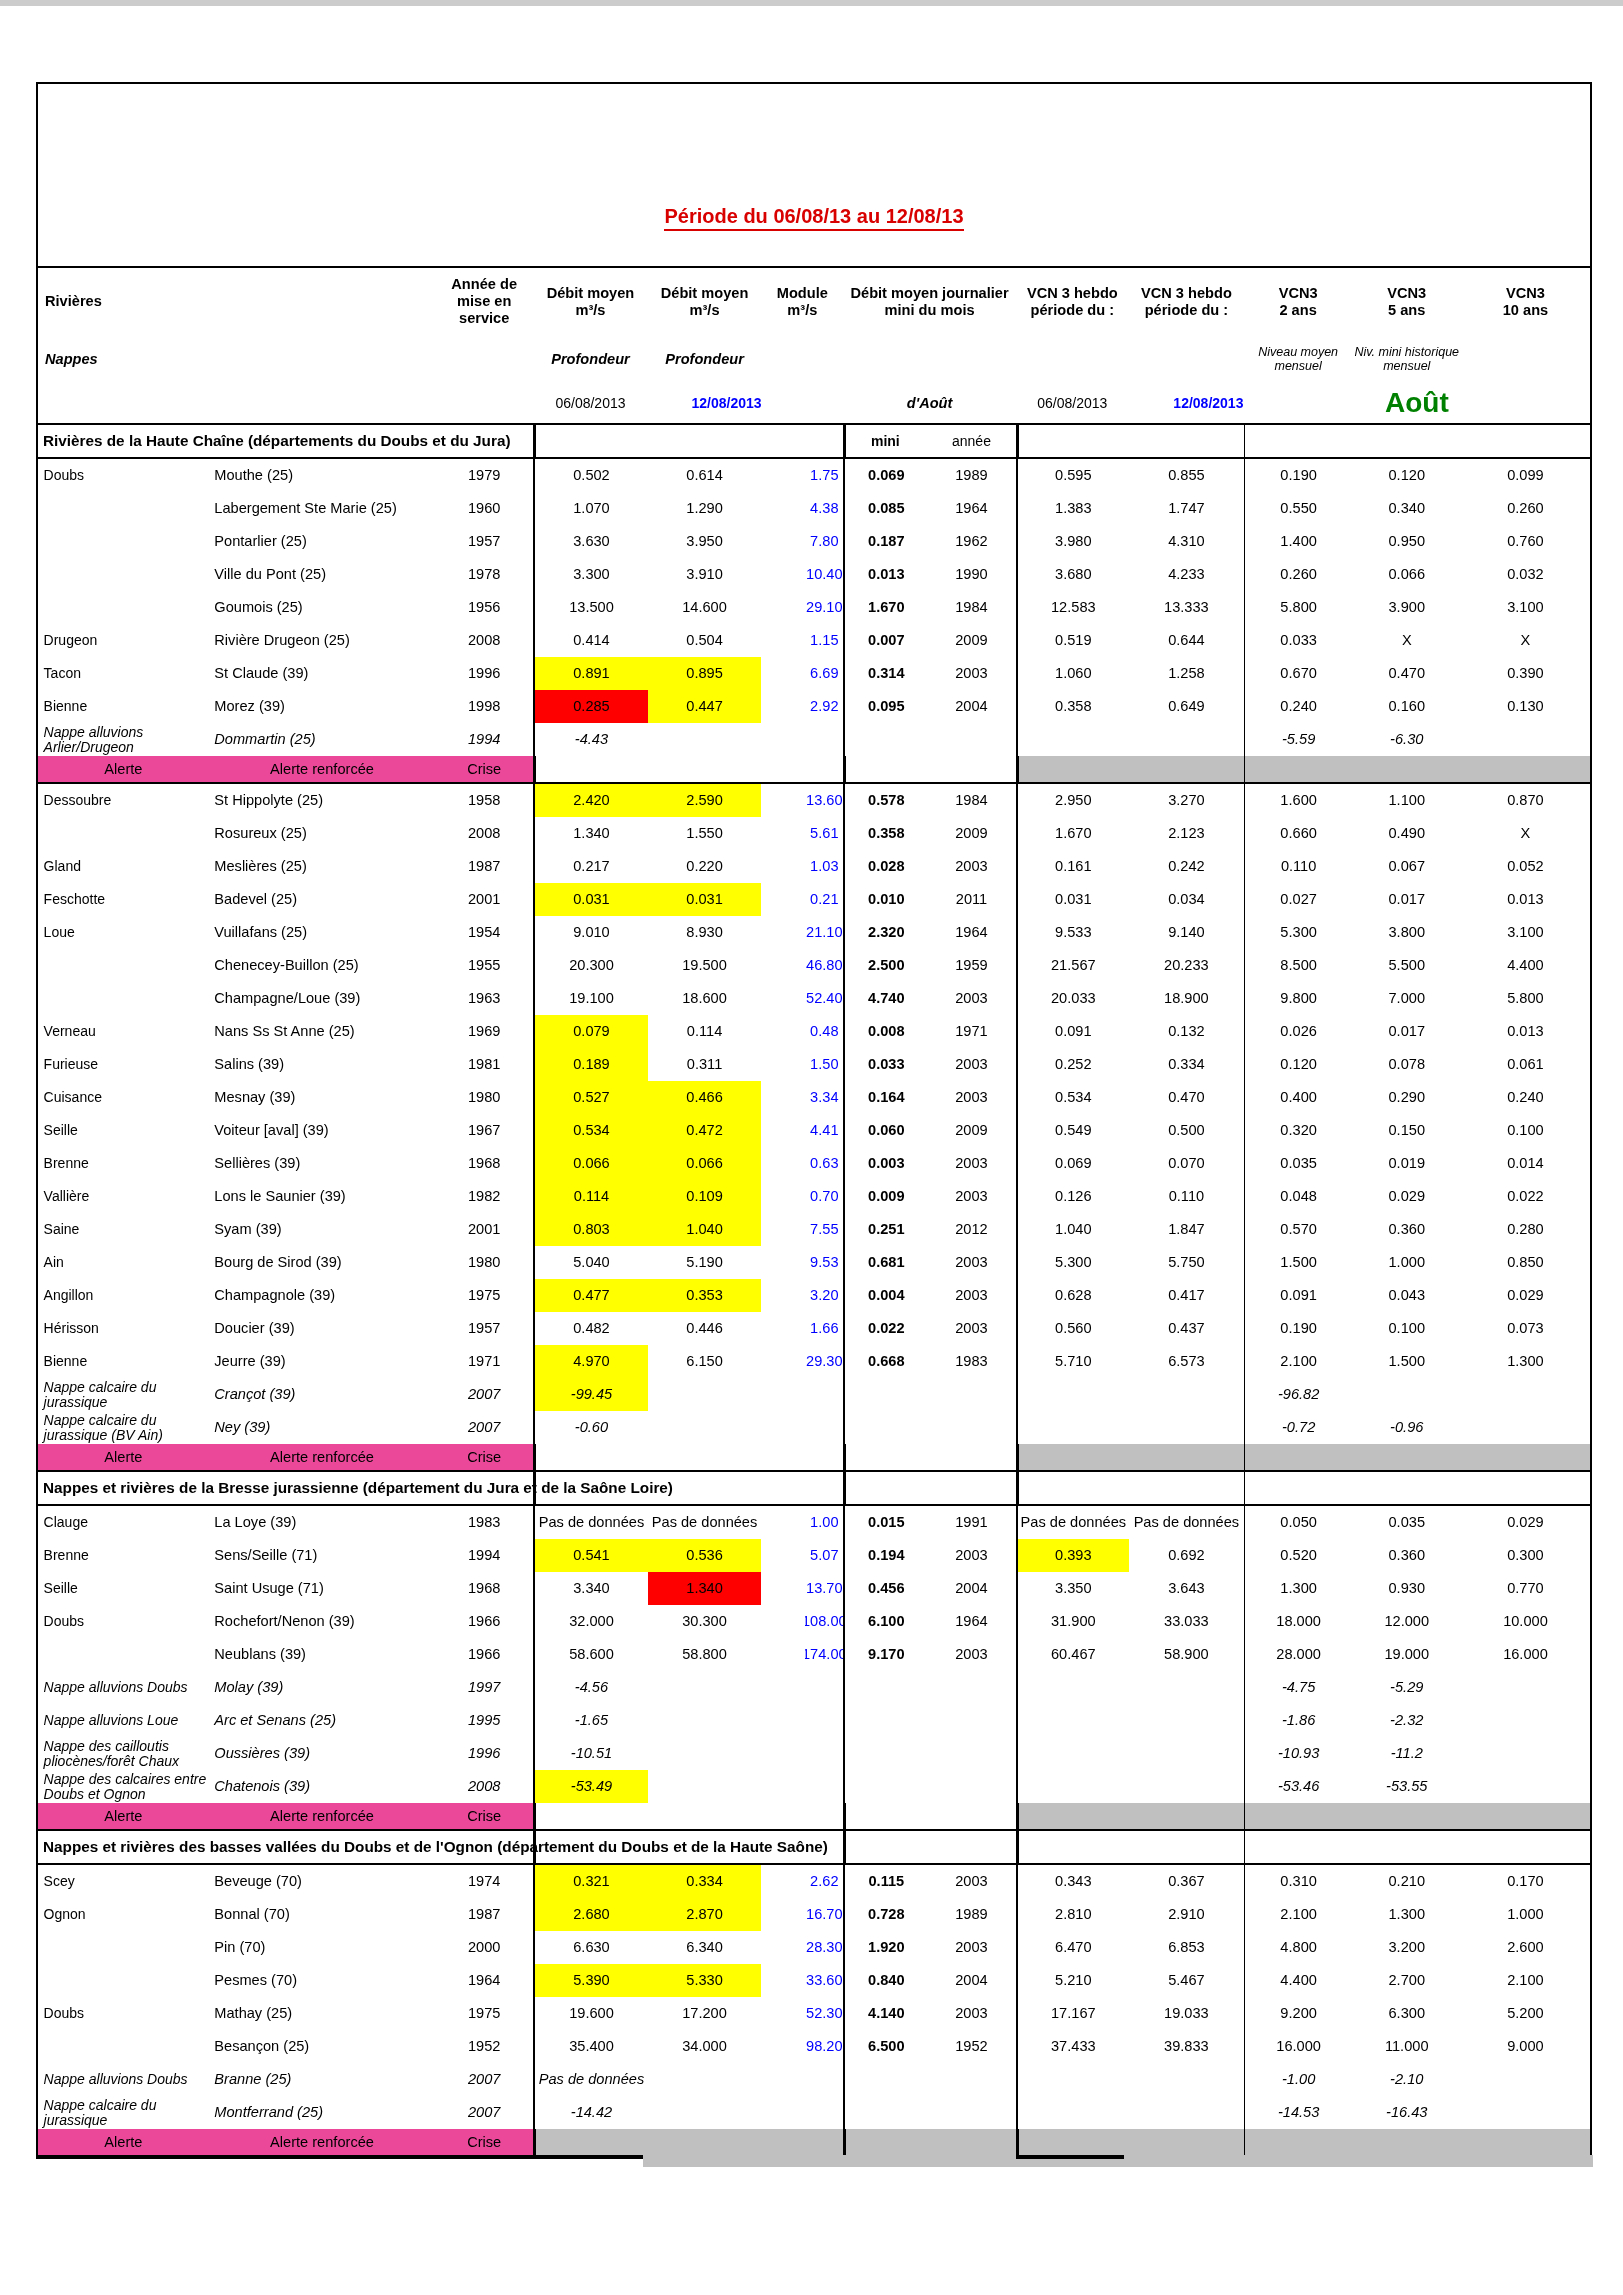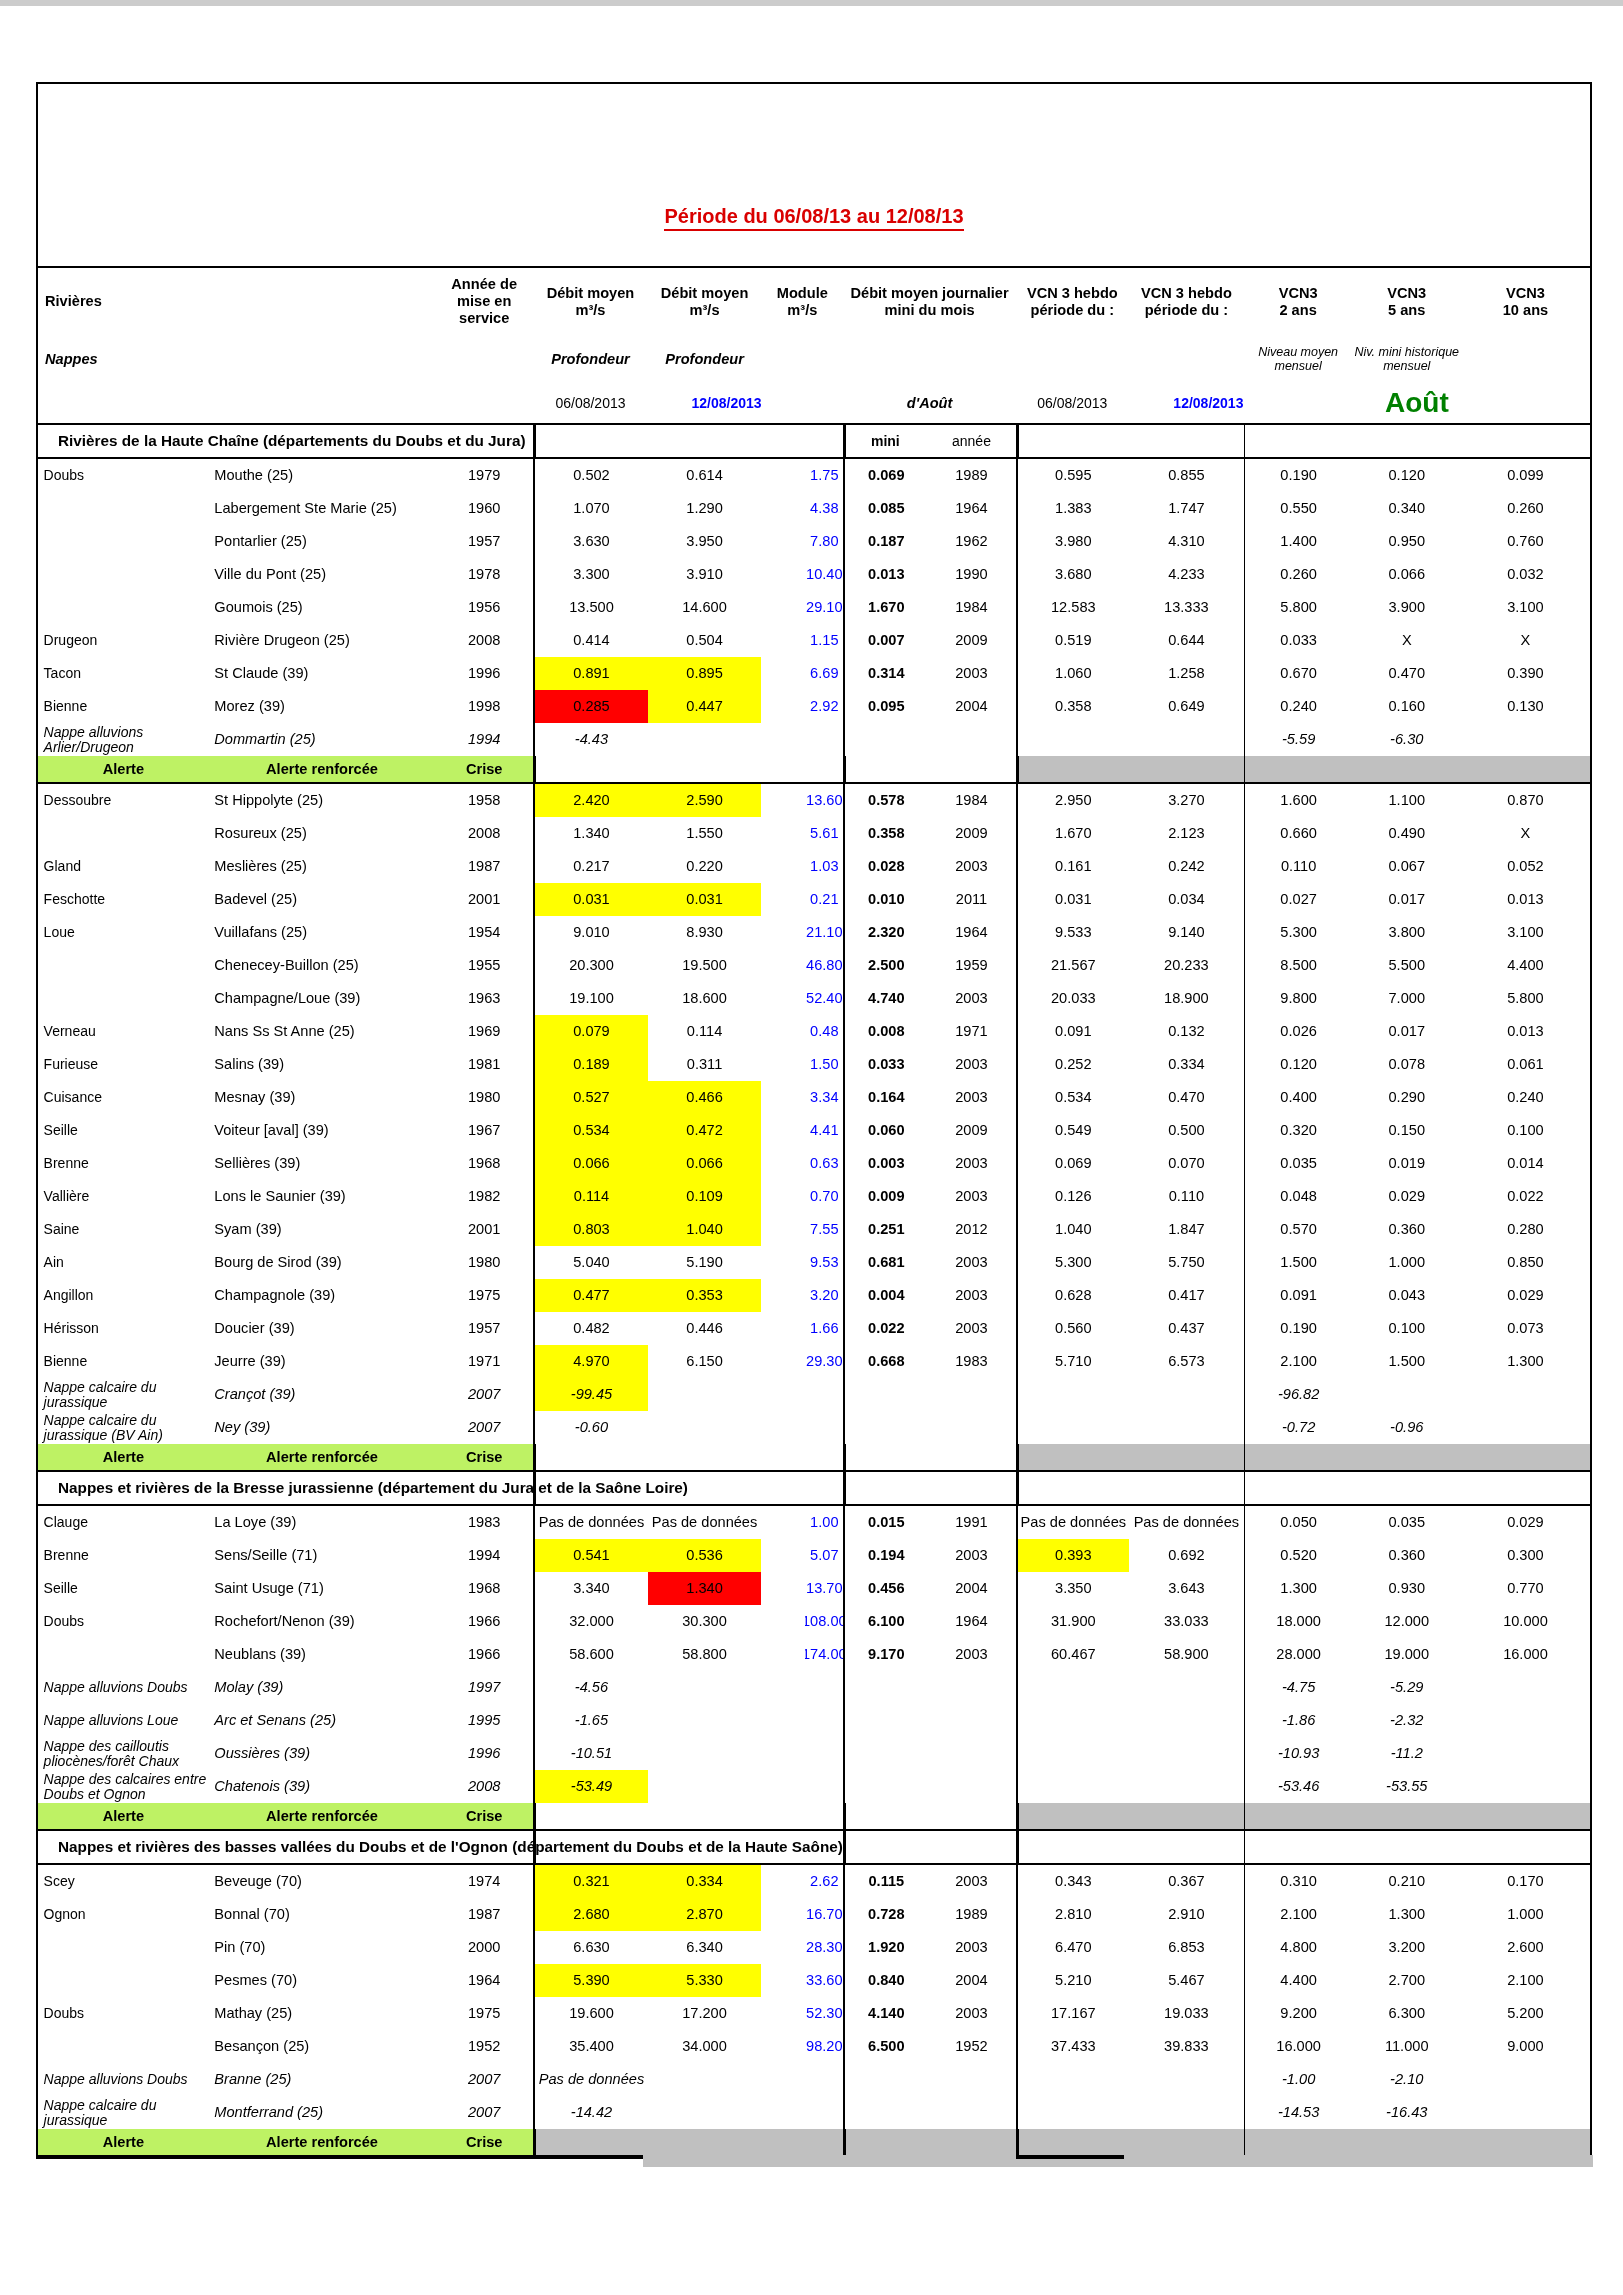--- a/index.html
+++ b/index.html
@@ -24,38 +24,38 @@
   .ital{font-style:italic;}
   .blue{color:#0000ff;margin-left:44px;}
   .green{color:#008000;font-size:28px;font-weight:bold;}
   .dates{font-weight:normal;font-size:14px;}
   .dates.blue{font-weight:bold;}
 
   .vline{position:absolute;top:0;bottom:0;background:#000;}
 
   
   .sechead{position:relative;height:32px;border-bottom:2.8px solid #000;align-items:center;}
-  .sectitle{grid-column:1 / 7;font-weight:bold;font-size:15.3px;padding-left:20px;white-space:nowrap;overflow:visible;}
+  .sectitle{grid-column:1 / 7;font-weight:bold;font-size:15.3px;padding-left:5px;white-space:nowrap;overflow:visible;}
   .subcol{display:flex;align-items:center;justify-content:center;font-size:14px;}
   .subcol.b{font-weight:bold;}
 
   
   .drow{position:relative;height:33px;}
   .dc{display:flex;align-items:center;justify-content:center;text-align:center;font-size:14.6px;line-height:1.02;overflow:hidden;}
   .dc.left{justify-content:flex-start;text-align:left;padding-left:5.6px;}
   .dc.riv{font-size:14px;}
   .dc.bold{font-weight:bold;}
   .y{background:#ffff00;}
   .r{background:#ff0000;}
   .bl4{border-left:2.8px solid #000;}
   .bl2{border-left:1.4px solid #000;}
 
   
   .legend{position:relative;height:26px;border-bottom:2.8px solid #000;align-items:stretch;}
-  .lc{display:flex;align-items:center;justify-content:center;font-weight:bold;font-size:14.6px;background:#bef264;}
+  .lc{display:flex;align-items:center;justify-content:center;font-weight:normal;font-size:14.6px;background:#ec4899;}
   .lmid{grid-column:4 / 9;background:#fff;}
   .lmid.gray{background:#c0c0c0;}
   .lright{grid-column:9 / 14;background:#c0c0c0;}
   .protrude{position:absolute;top:100%;left:39%;right:-2.8px;height:11.8px;background:#c0c0c0;}
   .protrude-border{position:absolute;top:100%;left:63%;width:7%;height:3.5px;background:#000;}
 </style>
 </head>
 <body>
 
 <div class="scan-strip"></div>

